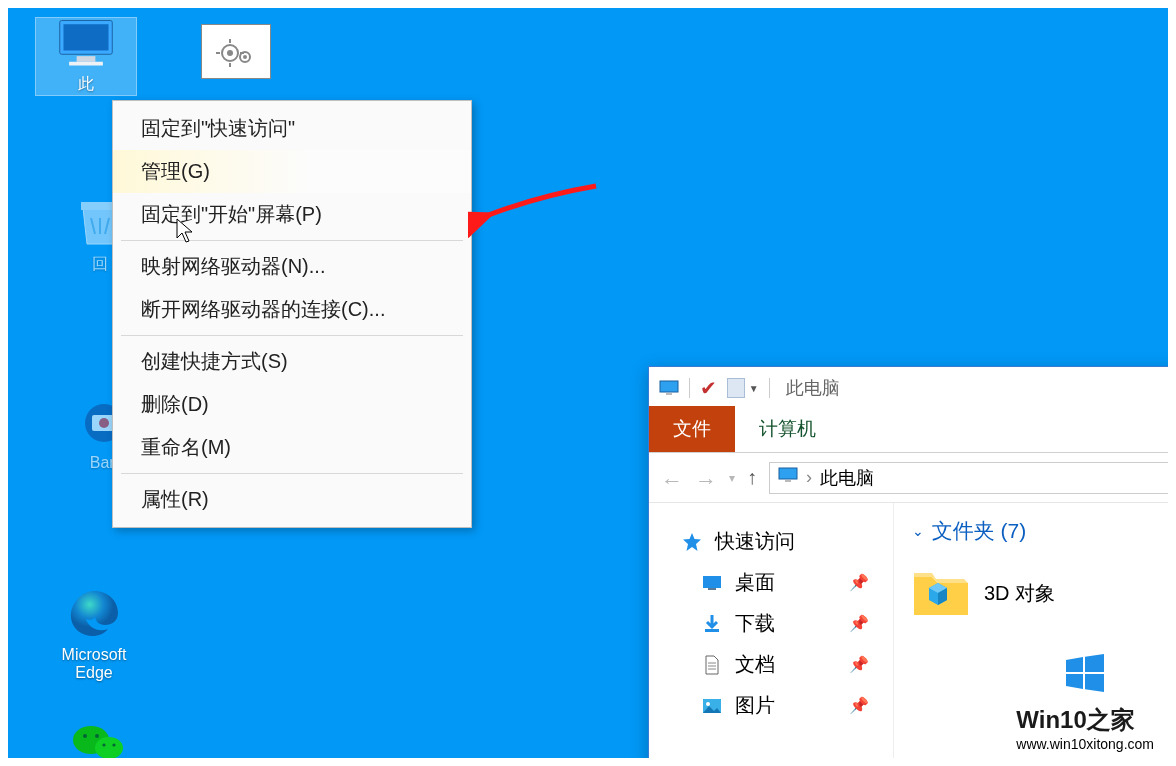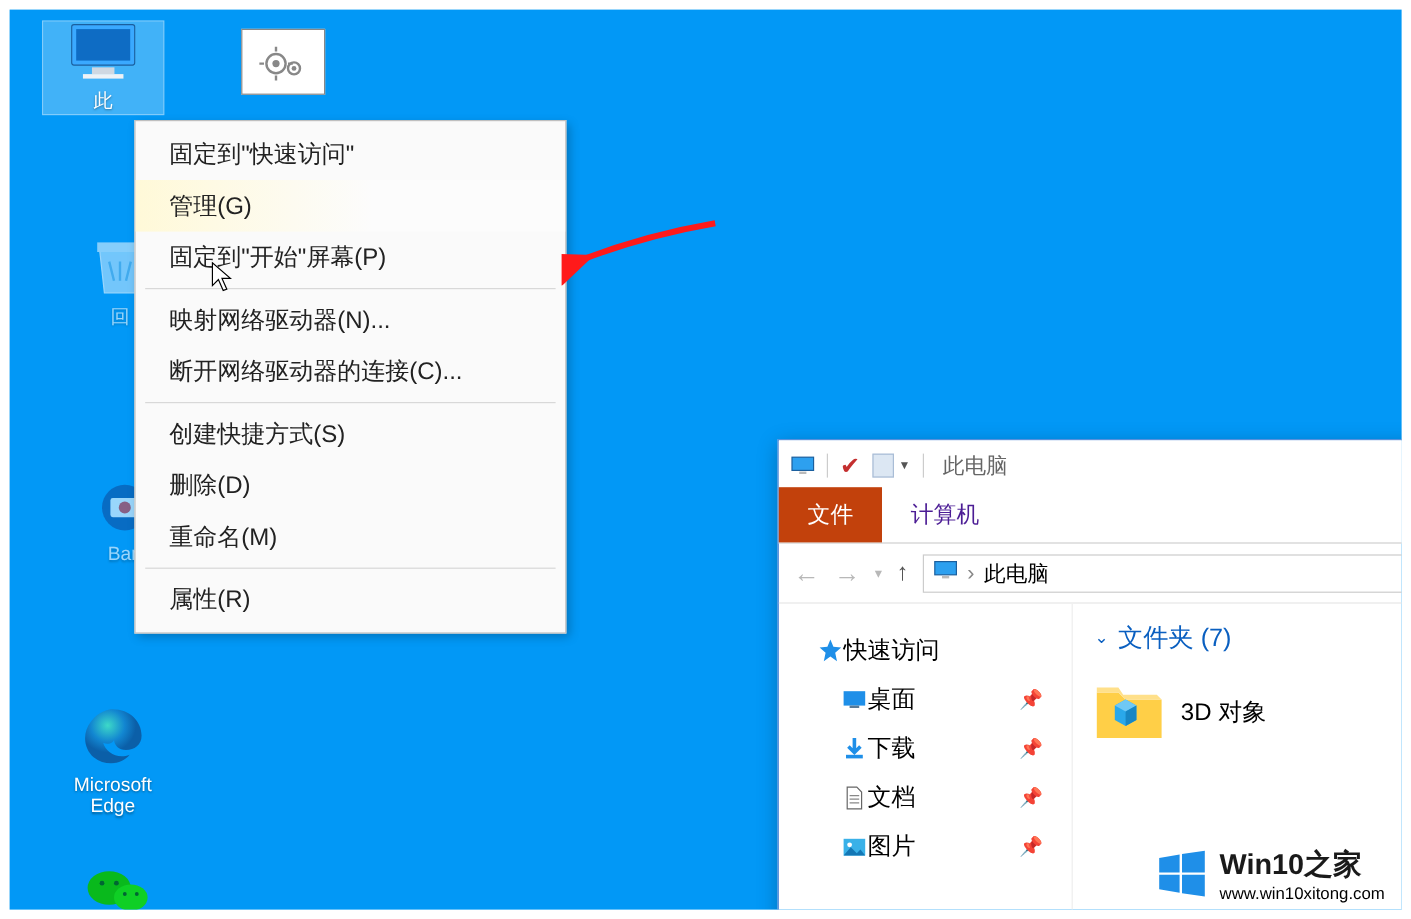--- a/index.html
+++ b/index.html
@@ -97,21 +97,21 @@
 .tb-check { color: #c42f2f; font-size: 20px; }
 .tb-page { width: 18px; height: 20px; background: #dce7f3; border: 1px solid #a9bdd6; }
 .tb-down { font-size: 10px; color: #555; margin-left: -6px; }
 .tb-title { font-size: 18px; color: #666; margin-left: 6px; }
 
 .ribbon {
   height: 44px; display: flex; align-items: flex-end;
   background: #fff; border-bottom: 1px solid #d0d0d0;
 }
 .ribbon .tab {
-  padding: 10px 24px; font-size: 19px; color: #4c1d95;
+  padding: 10px 24px; font-size: 19px; color: #14532d;
 }
 .ribbon .tab.active {
   background: #c2410c; color: #fff;
 }
 
 .navbar {
   height: 50px; display: flex; align-items: center;
   padding: 0 12px; gap: 12px; border-bottom: 1px solid #e6e6e6;
 }
 .nav-arrow { font-size: 22px; color: #b8b8b8; }
@@ -125,21 +125,21 @@
 .addressbar .crumb-sep { color: #888; }
 
 .explorer-body {
   display: flex; height: calc(100% - 136px);
 }
 .navpane {
   width: 245px; padding: 18px 0 0 26px; font-size: 20px;
   border-right: 1px solid #eee;
 }
 .nav-item {
-  display: flex; align-items: center; 
+  display: flex; align-items: center; gap: 12px;
   padding: 7px 6px;
 }
 .nav-item.top { font-weight: 400; }
 .nav-sub { margin-left: 20px; }
 .pin { margin-left: auto; margin-right: 18px; color: #9aa7b3; font-size: 16px; }
 .nav-ico { width: 22px; height: 20px; display: inline-flex; align-items: center; justify-content: center; }
 
 .content {
   flex: 1; padding: 14px 18px;
 }
@@ -150,21 +150,21 @@
 .section-head .chev { font-size: 14px; }
 .folder-item {
   display: flex; align-items: center; gap: 14px;
   margin-top: 22px; font-size: 20px;
 }
 .folder-ico { width: 58px; height: 52px; }
 
 .watermark {
   position: absolute; right: 14px; bottom: 6px;
   text-align: left;
-  display: flex; align-items: center; gap: 10px;
+  display: flex; align-items: center; gap: 10px; flex-direction: column;
 }
 .watermark .wm-logo { width: 42px; height: 42px; }
 .watermark .wm-text .t1 { font-size: 24px; font-weight: 600; color: #1a1a1a; }
 .watermark .wm-text .t2 { font-size: 14px; color: #000000; }
 </style>
 </head>
 <body>
 
 <div class="desktop">
 

